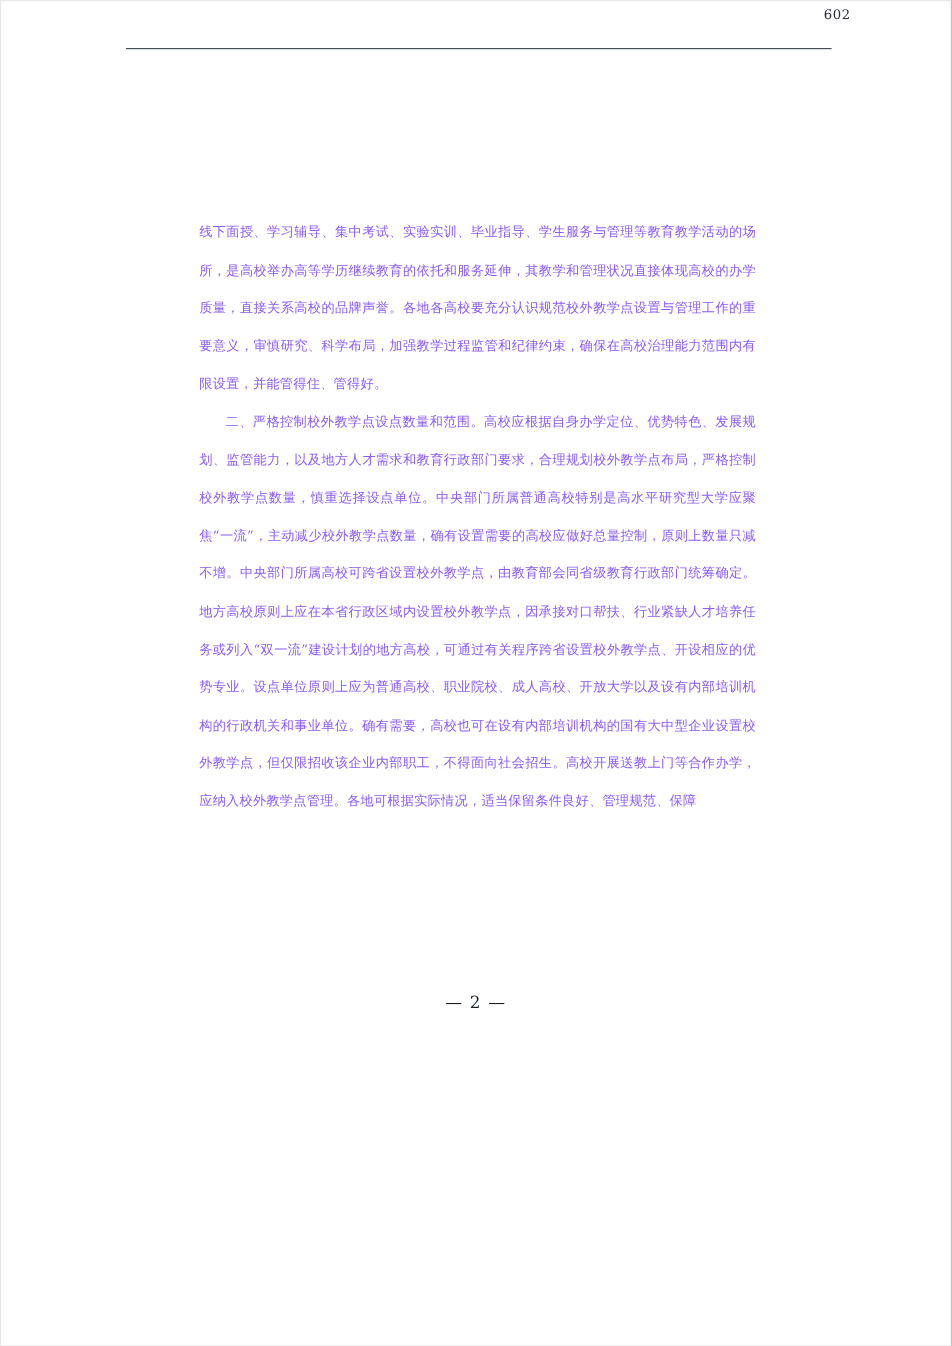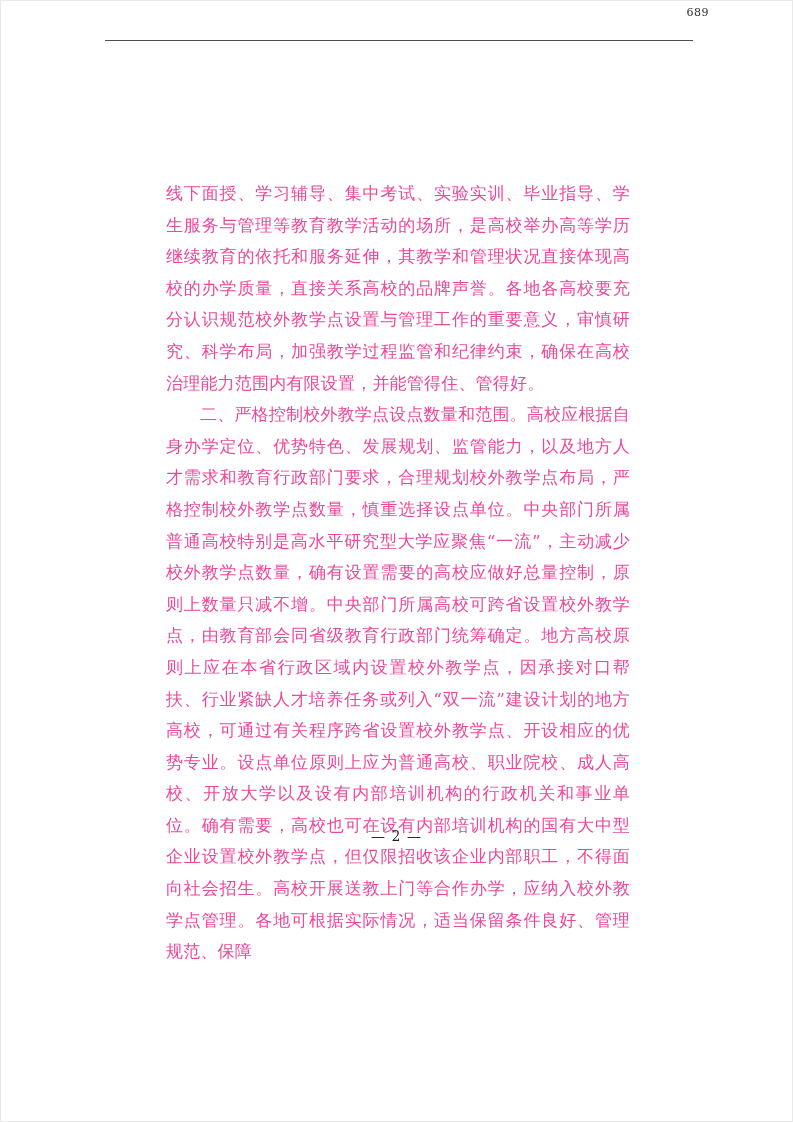--- a/index.html
+++ b/index.html
@@ -44,26 +44,26 @@
     background: #4a4f55;
   }
   .content {
     position: absolute;
     top: 178px;
     left: 166px;
     width: 464px;
   }
   p.para {
     margin: 0 0 0 0;
-    font-size: 17px;
+    font-size: 11px;
     line-height: 31.6px;
     text-align: justify;
     text-justify: inter-ideograph;
     letter-spacing: 0.2px;
-    color: #ec4899;
+    color: #8b5cf6;
     font-family: "DejaVu Serif", "Liberation Serif", serif;
   }
   p.para + p.para {
     margin-top: 0px;
   }
   .indent {
     text-indent: 2em;
   }
   .lead-bold {
     font-weight: normal;
@@ -78,21 +78,21 @@
     letter-spacing: 1px;
     color: #1b2126;
     font-family: "DejaVu Serif", "Liberation Serif", serif;
   }
 </style>
 </head>
 <body>
 
 <div class="page">
 
-  <div class="page-number-top">689</div>
+  <div class="page-number-top">602</div>
 
   <div class="header-rule"></div>
 
   <div class="content">
 
     <p class="para">线下面授、学习辅导、集中考试、实验实训、毕业指导、学生服务与管理等教育教学活动的场所，是高校举办高等学历继续教育的依托和服务延伸，其教学和管理状况直接体现高校的办学质量，直接关系高校的品牌声誉。各地各高校要充分认识规范校外教学点设置与管理工作的重要意义，审慎研究、科学布局，加强教学过程监管和纪律约束，确保在高校治理能力范围内有限设置，并能管得住、管得好。</p>
 
     <p class="para indent"><span class="lead-bold">二、严格控制校外教学点设点数量和范围。</span><span>高校应根据自身办学定位、优势特色、发展规划、监管能力，以及地方人才需求和教育行政部门要求，合理规划校外教学点布局，严格控制校外教学点数量，慎重选择设点单位。中央部门所属普通高校特别是高水平研究型大学应聚焦“一流”，主动减少校外教学点数量，确有设置需要的高校应做好总量控制，原则上数量只减不增。中央部门所属高校可跨省设置校外教学点，由教育部会同省级教育行政部门统筹确定。地方高校原则上应在本省行政区域内设置校外教学点，因承接对口帮扶、行业紧缺人才培养任务或列入“双一流”建设计划的地方高校，可通过有关程序跨省设置校外教学点、开设相应的优势专业。设点单位原则上应为普通高校、职业院校、成人高校、开放大学以及设有内部培训机构的行政机关和事业单位。确有需要，高校也可在设有内部培训机构的国有大中型企业设置校外教学点，但仅限招收该企业内部职工，不得面向社会招生。高校开展送教上门等合作办学，应纳入校外教学点管理。各地可根据实际情况，适当保留条件良好、管理规范、保障</span></p>
 
   </div>

